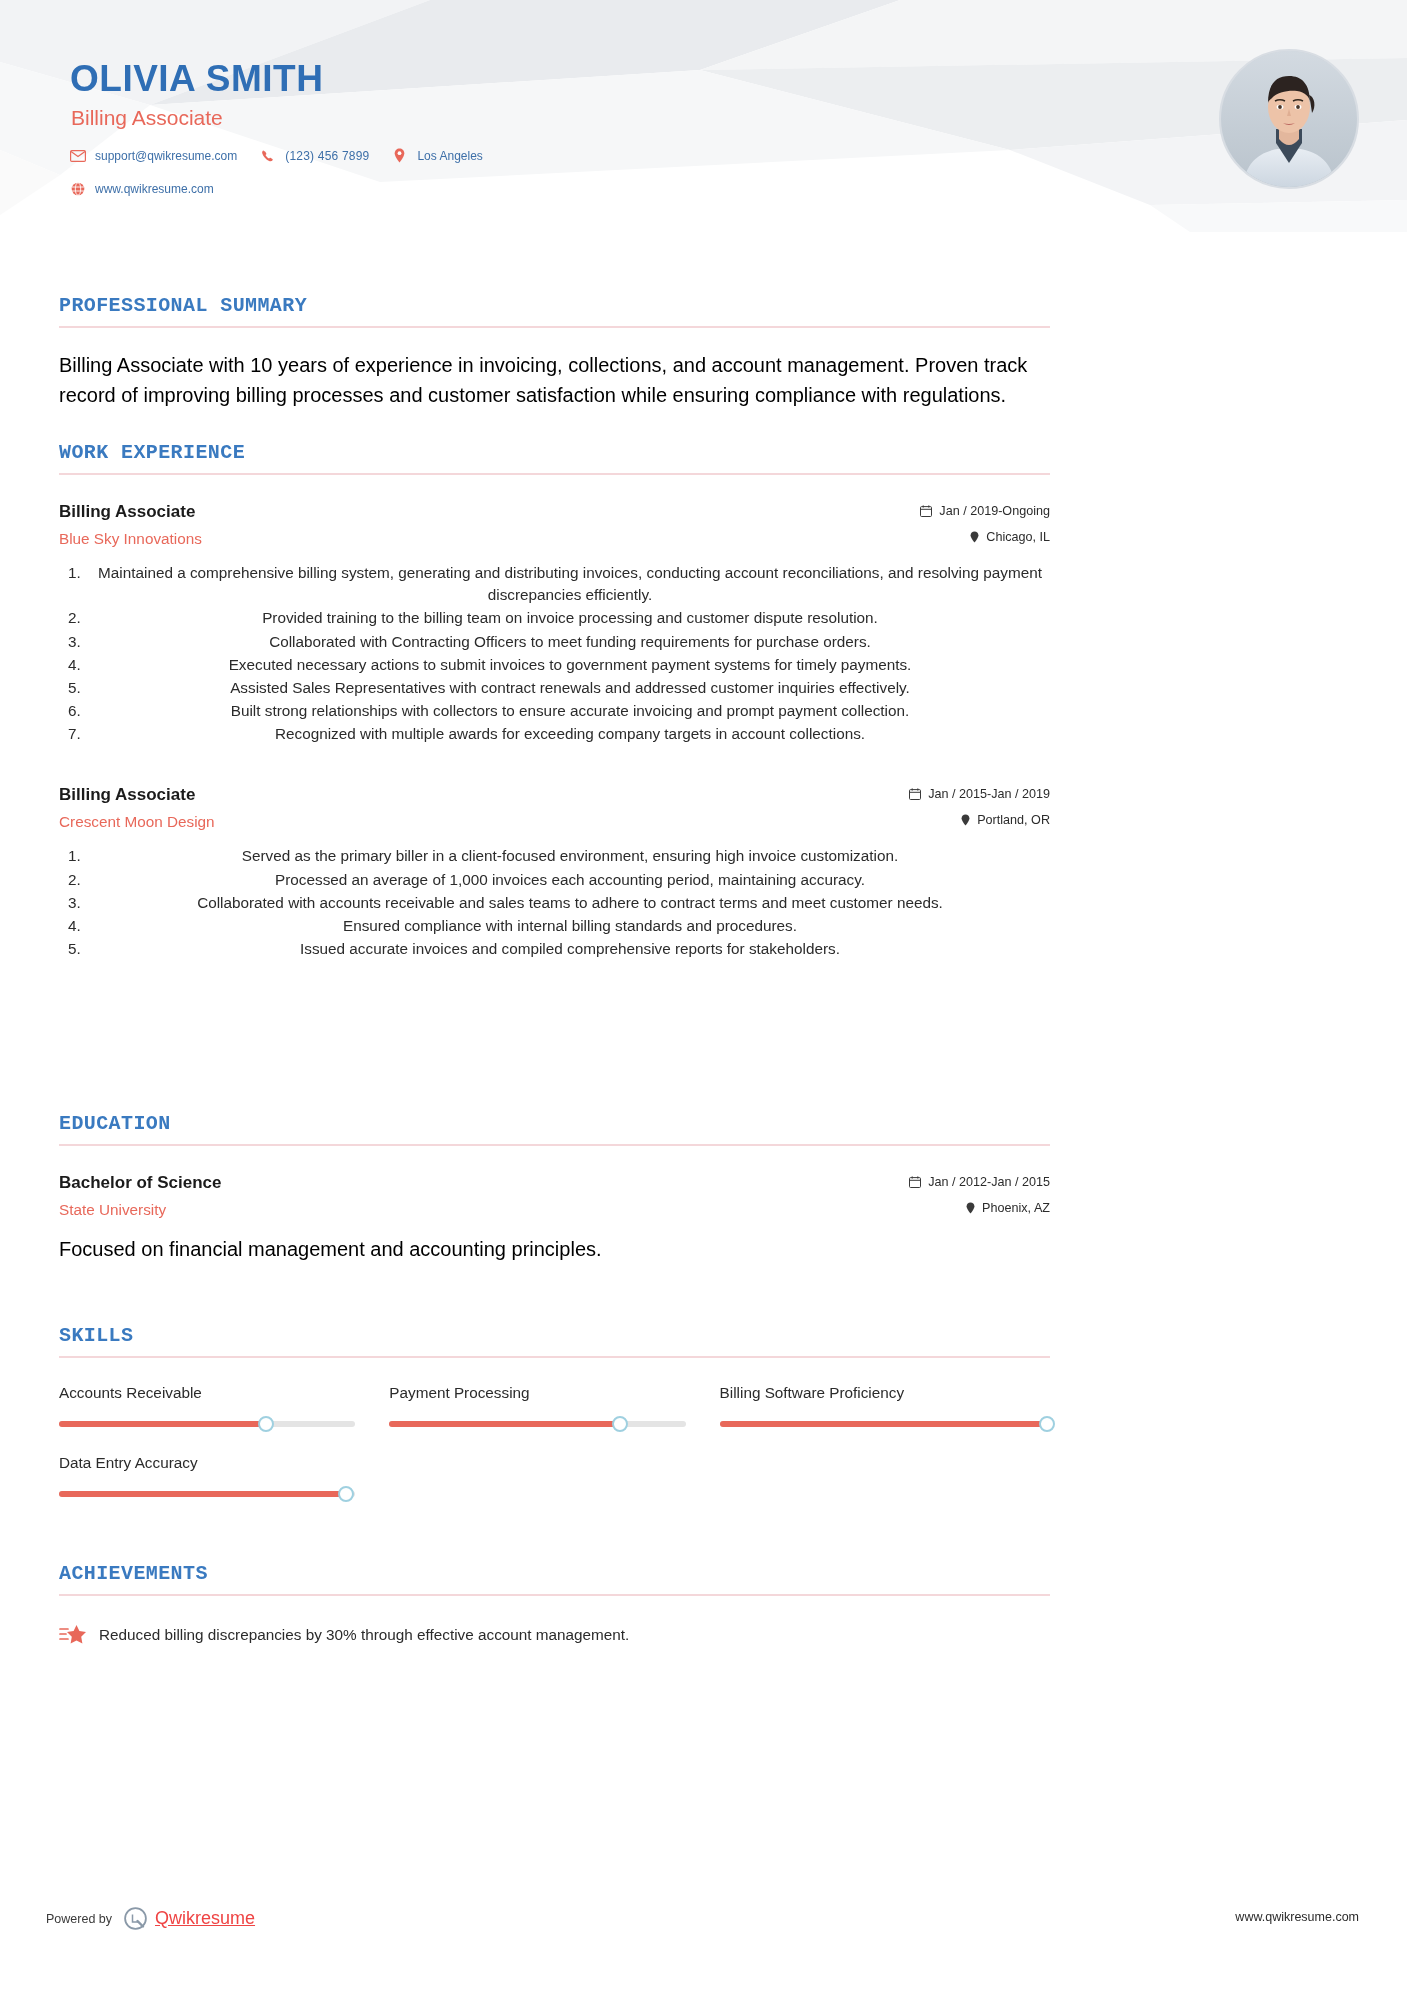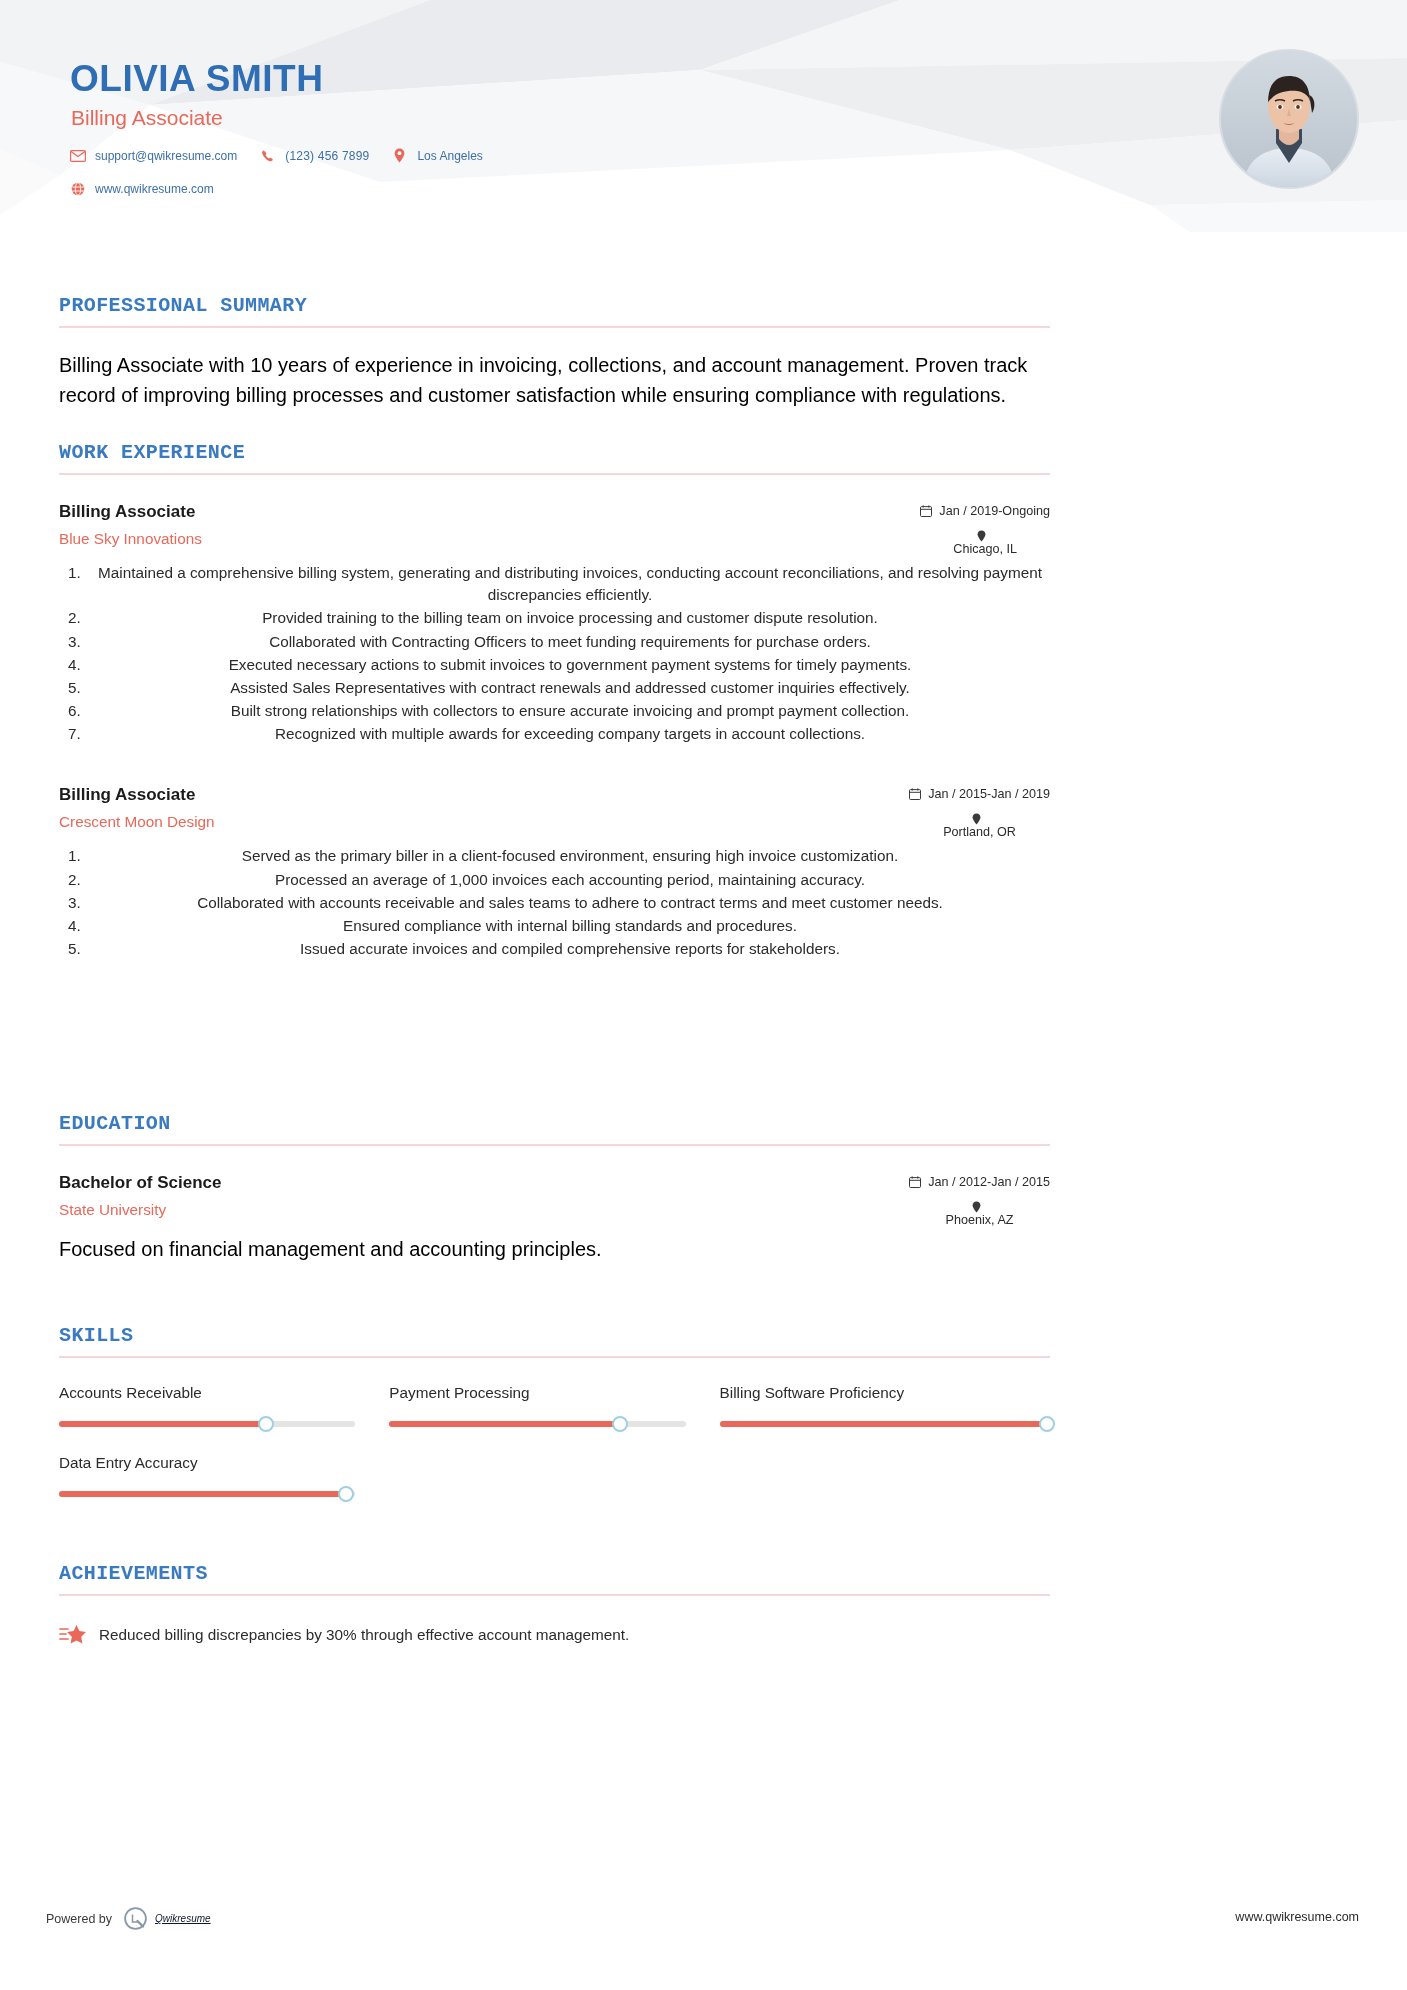--- a/index.html
+++ b/index.html
@@ -59,21 +59,21 @@
   }
   .body-text { font-size:20px; color:#000000; line-height:1.48; }
 
   
   .entry { position:relative; width:991px; }
   .entry-head { position:relative; min-height:28px; }
   .job-title { font-size:17px; font-weight:bold; color:#1b1b1b; }
   .company { font-size:15.3px; color:#e8685a; margin-top:8px; }
   .meta { position:absolute; right:0; top:2px; text-align:right; }
   .meta-row { display:flex; align-items:center; justify-content:flex-end; font-size:12.6px; color:#2b2b2b; white-space:nowrap; }
-  .meta-row.second { margin-top:12px;flex-direction:column; }
+  .meta-row.second { margin-top:12px; }
   .meta-ico { margin-right:7px; font-size:11.5px; color:#3a3a3a; display:inline-flex; }
   ol.bullets { margin:14px 0 0 26px; padding:0; }
   ol.bullets li {
     font-size:15.3px; color:#2b2b2b; line-height:1.45;
     margin-bottom:1px; padding-left:5px;text-align:center;
   }
 
   
   .skills-grid { display:flex; flex-wrap:wrap; width:991px; }
   .skill { width:330.3px; padding-right:34px; margin-bottom:22px; }
@@ -96,21 +96,21 @@
   
   .ach { display:flex; align-items:center; margin-bottom:22px; }
   .ach-ico { width:28px; margin-right:12px; display:flex; align-items:center; }
   .ach-txt { font-size:15.3px; color:#2b2b2b; }
 
   
   .footer { position:absolute; left:0; bottom:0; width:1407px; height:120px;text-align:right; }
   .f-left { position:absolute; left:46px; top:36px; display:flex; align-items:center; }
   .f-pow { font-size:12.5px; color:#3a3a3a; margin-right:11px; }
   .f-logo { width:25px; height:25px; margin-right:7px; }
-  .f-brand { font-size:10px; color:#0f172a; text-decoration:underline;font-style:italic; }
+  .f-brand { font-size:18px; color:#ef4444; text-decoration:underline; }
   .f-right { position:absolute; right:48px; top:40px; font-size:12.5px; color:#2b2b2b; }
 </style>
 </head>
 <body>
 
 <div class="page">
 
   <div class="hdr-bg">
     <svg width="1407" height="232" viewBox="0 0 1407 232">
       <rect x="0" y="0" width="1407" height="232" fill="#ffffff"></rect>

